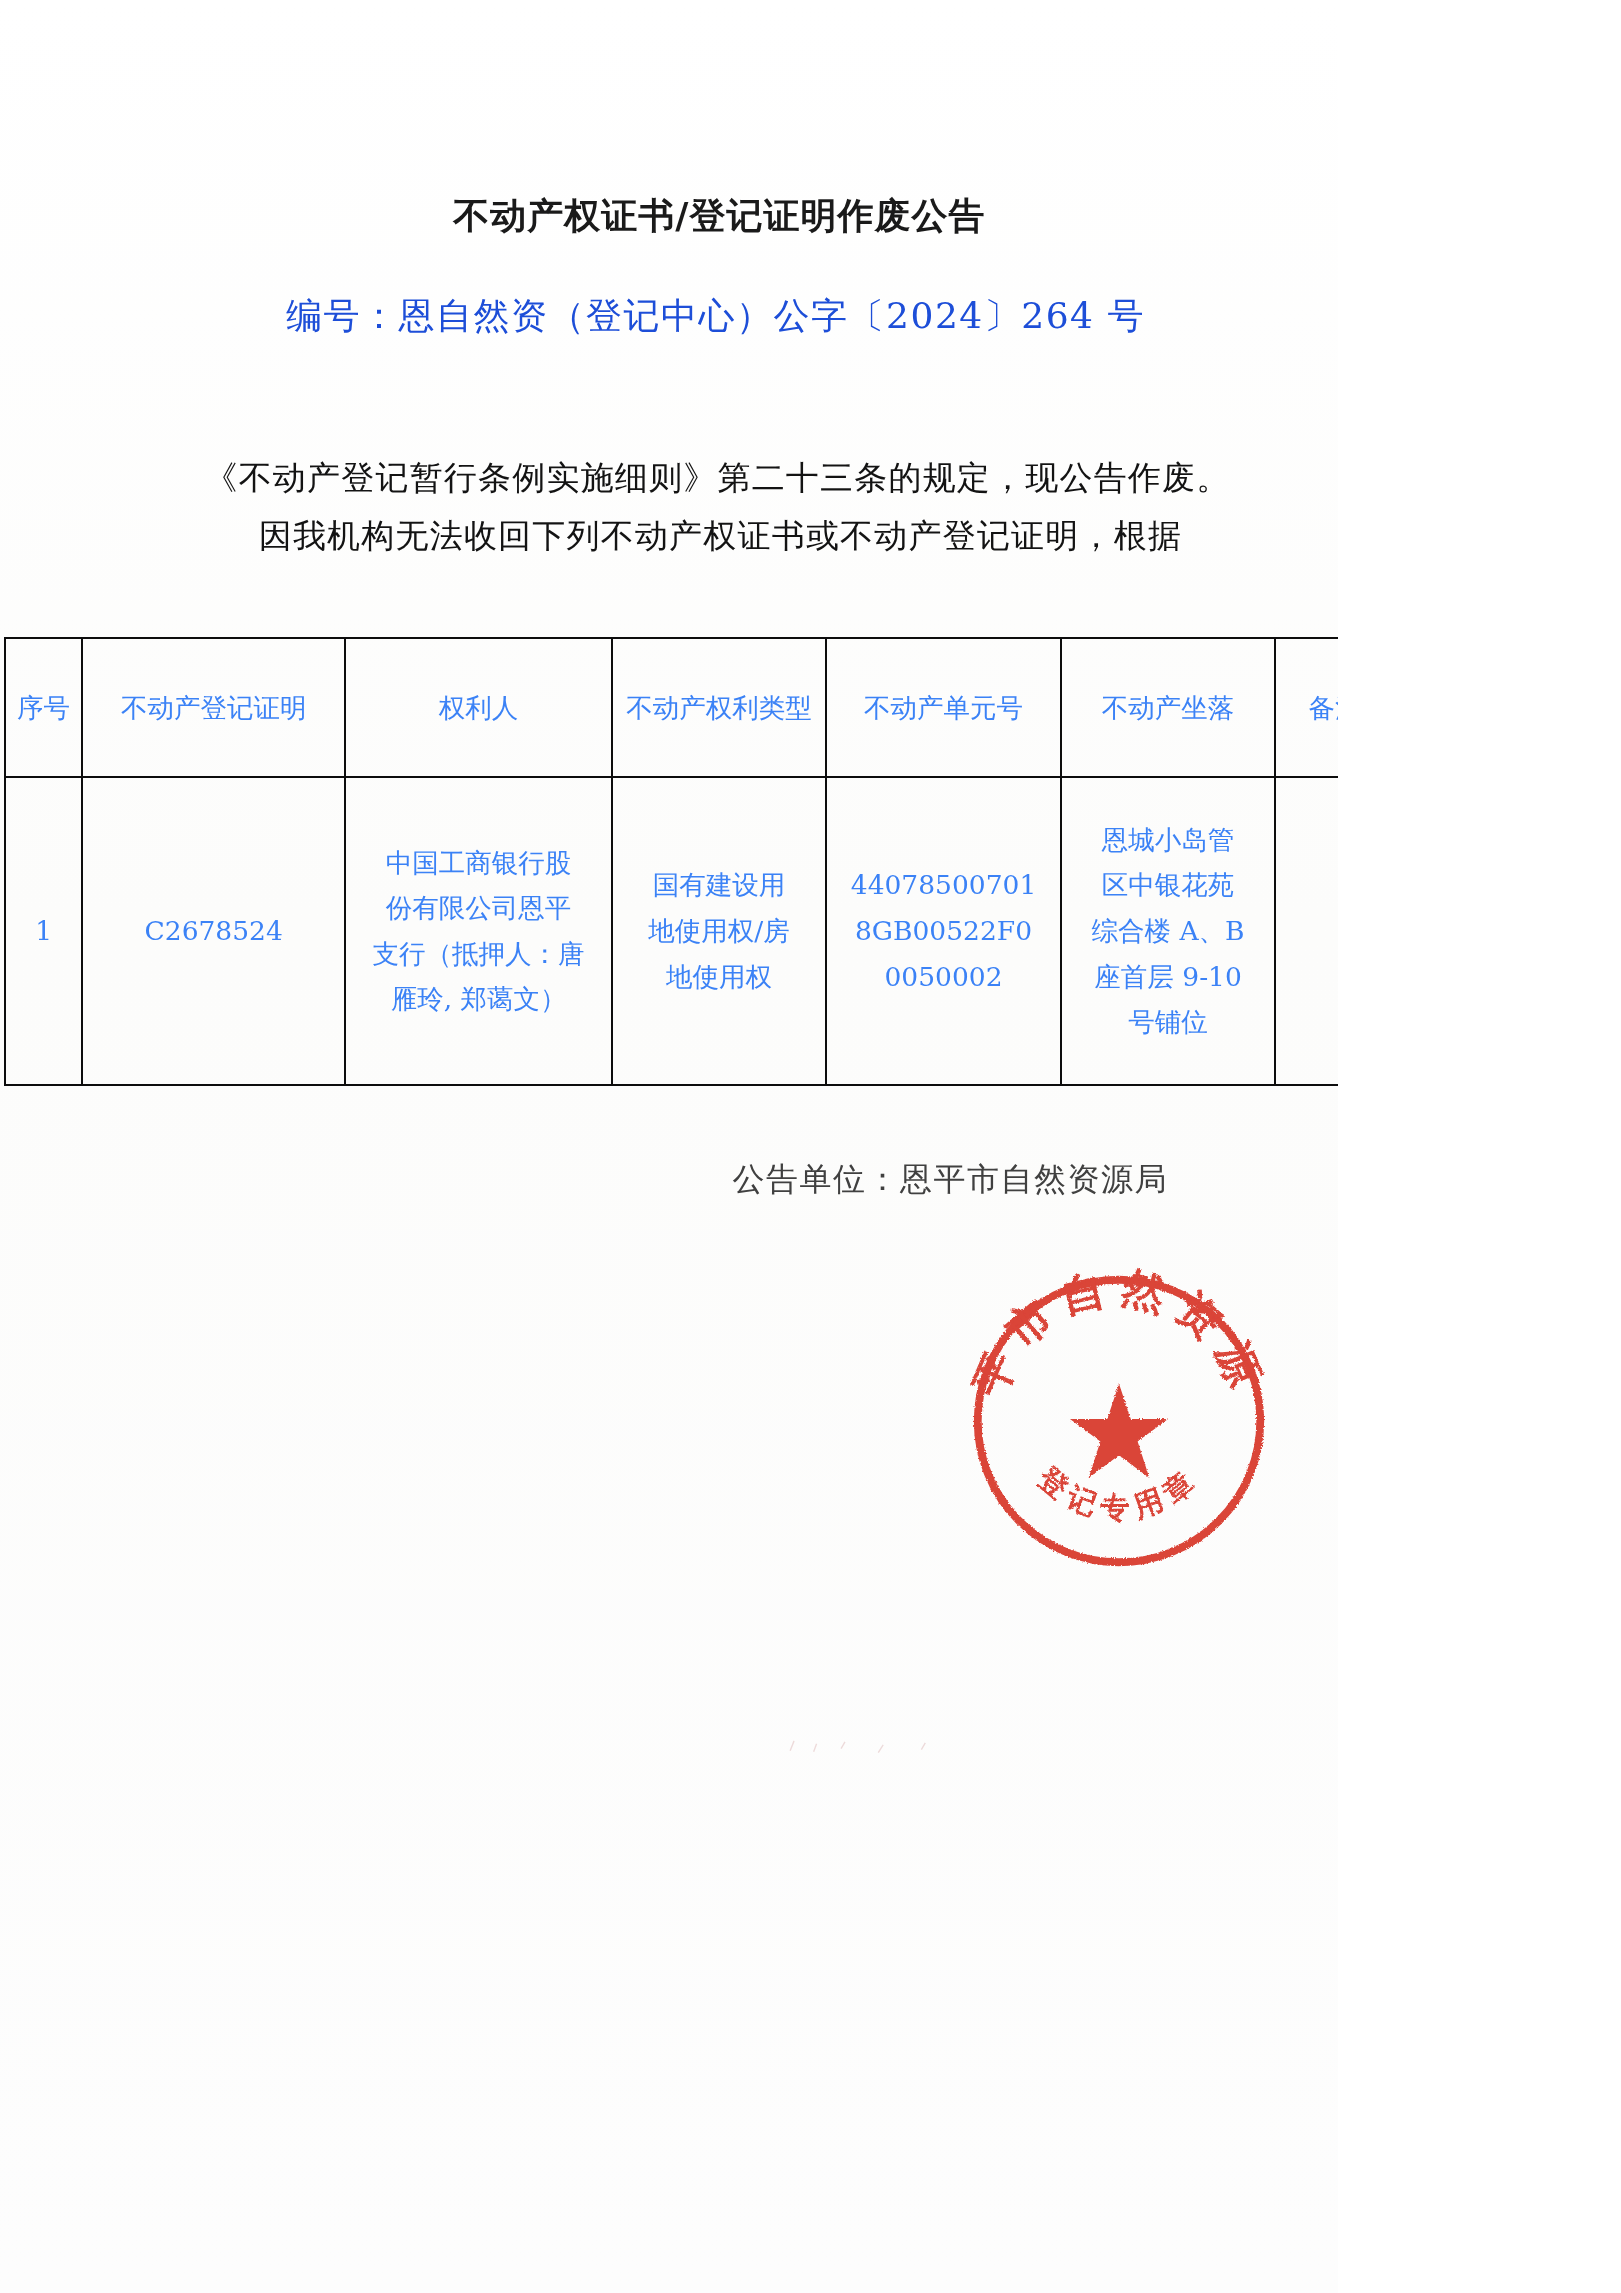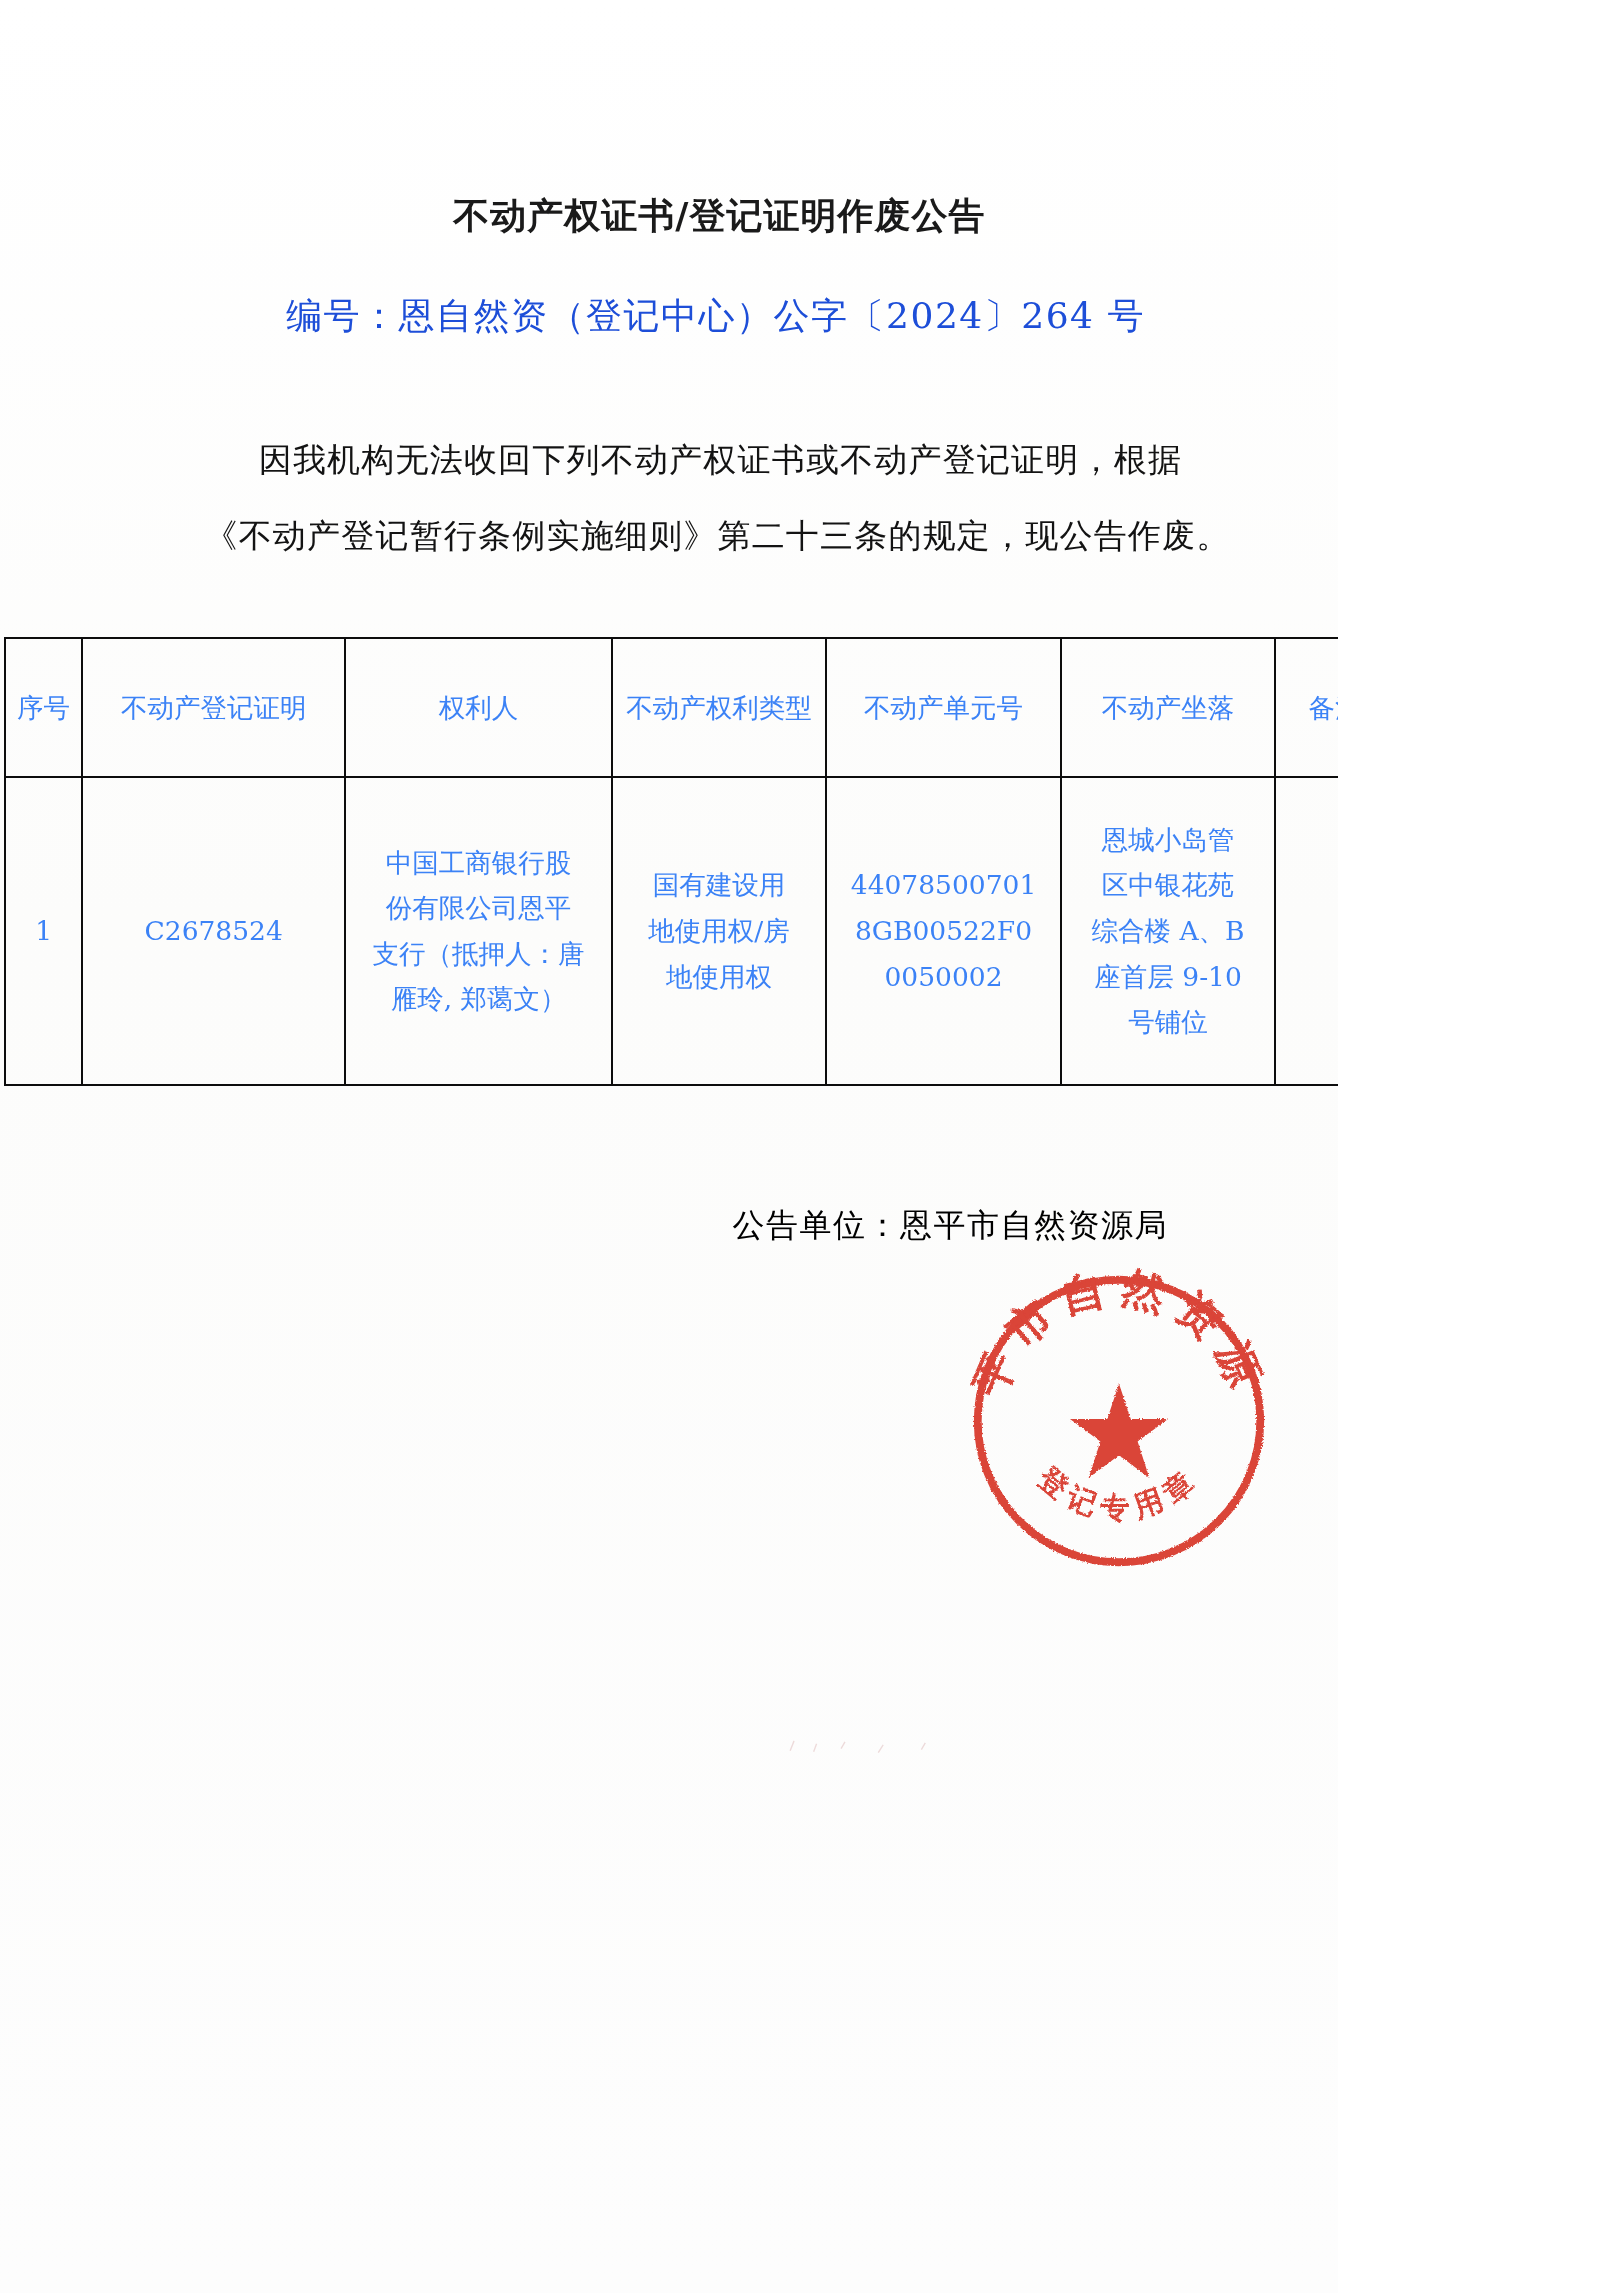--- a/index.html
+++ b/index.html
@@ -95,26 +95,26 @@
   .col-type     { width: 196px; }
   .col-unit     { width: 216px; }
   .col-loc      { width: 196px; }
   .col-remark   { width: 110px; }
 
   .cell-lines { display: block; }
   .cell-lines span { display: block; white-space: nowrap; }
 
   .sign-block {
     position: relative;
-    margin-top: 118px;
+    margin-top: 72px;
     padding-right: 263px;
     text-align: right;
     font-family: "DejaVu Serif", "Liberation Serif", serif;
     font-size: 32px;
-    color: #000000;
+    color: #404040;
     letter-spacing: 1.5px;
   }
   .sign-org { white-space: nowrap; }
   .sign-date {
     white-space: nowrap;
     padding-top: 33px;
     padding-right: 5.9px;
   }
 
   
@@ -144,22 +144,22 @@
 <div class="page">
   <div class="paper-tint"></div>
 
   <div class="content">
 
     <h1 class="doc-title">不动产权证书/登记证明作废公告</h1>
 
     <div class="doc-subtitle">编号：恩自然资（登记中心）公字〔2024〕264 号</div>
 
     <div class="body-block">
+      <div class="body-line second">《不动产登记暂行条例实施细则》第二十三条的规定，现公告作废。</div>
       <div class="body-line first">因我机构无法收回下列不动产权证书或不动产登记证明，根据</div>
-      <div class="body-line second">《不动产登记暂行条例实施细则》第二十三条的规定，现公告作废。</div>
     </div>
 
     <table class="reg-table">
       <colgroup>
         <col class="col-seq">
         <col class="col-cert">
         <col class="col-owner">
         <col class="col-type">
         <col class="col-unit">
         <col class="col-loc">

